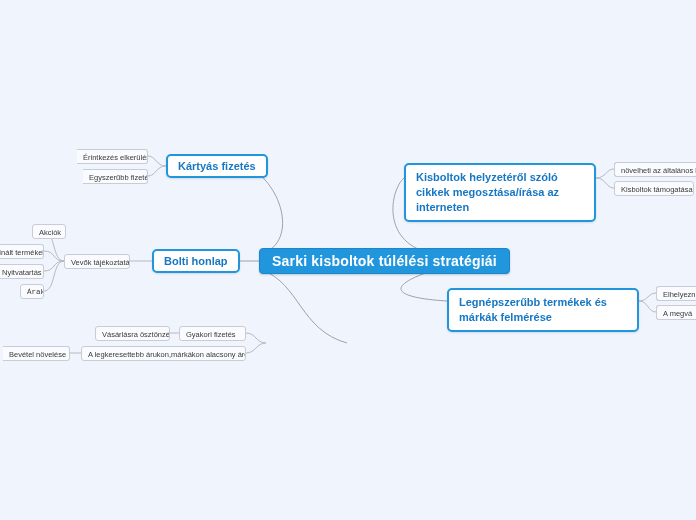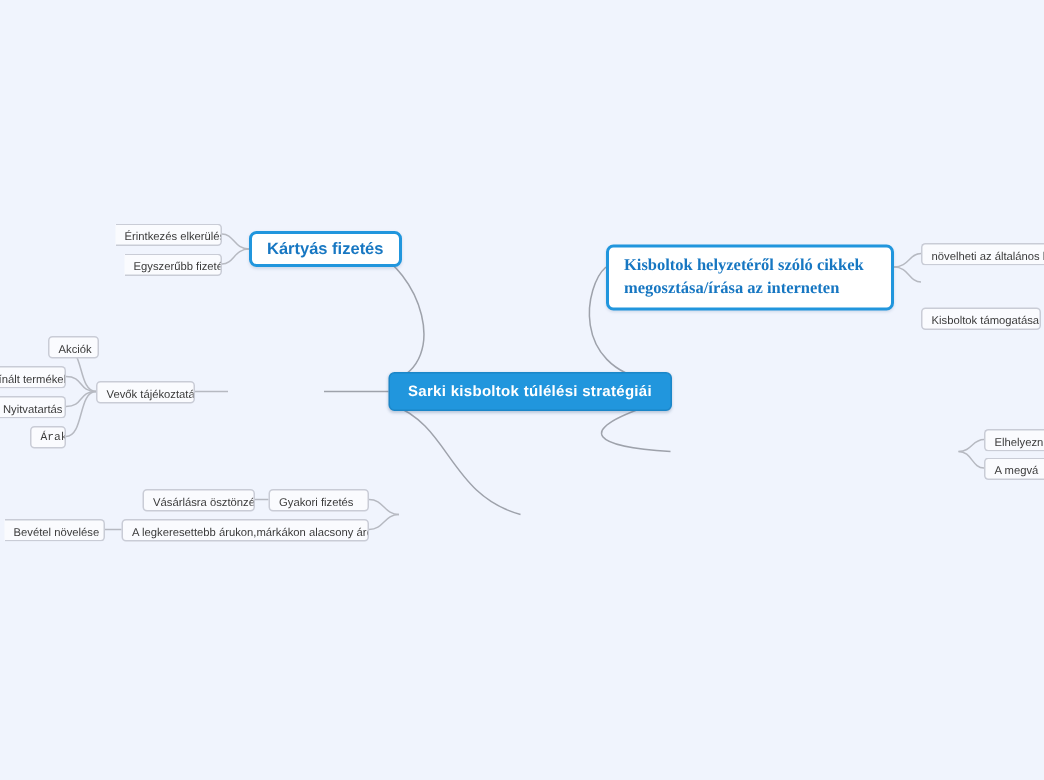--- a/index.html
+++ b/index.html
@@ -36,21 +36,21 @@
     display: flex;
     align-items: center;
   }
   
   .node-root {
     background: #2196dd;
     border: 1px solid #1b86c8;
     border-radius: 4px;
     color: #ffffff;
     font-weight: bold;
-    font-size: 10px;
+    font-size: 14px;
     letter-spacing: .2px;
     padding: 4px 12px;
     height: 26px;
     box-shadow: 0 1px 2px rgba(30,70,120,.25);
   }
   
   .node-l1 {
     background: #ffffff;
     border: 2px solid #2196dd;
     border-radius: 5px;
@@ -137,44 +137,46 @@
   </svg>
 
   <div class="node node-root" style="left:259px; top:248px;">Sarki  kisboltok túlélési stratégiái</div>
 
   <div class="node node-l1" style="left:166px; top:154px;">Kártyás fizetés</div>
 
   <div class="node node-sm clipped-left" style="left:77px; top:149px; width:71px;">Érintkezés elkerülése</div>
 
   <div class="node node-sm clipped-left" style="left:83px; top:169px; width:65px;">Egyszerűbb fizetés</div>
 
+  <div class="node node-l1" style="left:152px; top:249px;">Bolti honlap</div>
 
   <div class="node node-sm" style="left:64px; top:254px; width:66px;">Vevők tájékoztatása</div>
 
   <div class="node node-sm" style="left:32px; top:224px; width:34px;">Akciók</div>
 
   <div class="node node-sm clipped-left" style="left:-12px; top:244px; width:56px;">Kínált termékek</div>
 
   <div class="node node-sm clipped-left" style="left:-4px; top:264px; width:48px;">Nyitvatartás</div>
 
   <div class="node node-sm" style="left:20px; top:284px; width:24px;font-family:Liberation Mono, monospace;">Árak</div>
 
 
   <div class="node node-sm" style="left:179px; top:326px; width:67px;">Gyakori fizetés</div>
 
   <div class="node node-sm" style="left:95px; top:326px; width:75px;">Vásárlásra ösztönzés</div>
 
   <div class="node node-sm" style="left:81px; top:346px; width:165px;">A legkeresettebb árukon,márkákon alacsony áremelés</div>
 
   <div class="node node-sm clipped-left" style="left:3px; top:346px; width:67px;text-align:center;">Bevétel növelése</div>
 
-  <div class="node node-l1 multiline" style="left:404px; top:163px; width:192px;font-family:Liberation Serif, serif;">Kisboltok helyzetéről szóló cikkek megosztása/írása az interneten</div>
+  <div class="node node-l1 multiline" style="left:404px; top:163px; width:192px;">Kisboltok helyzetéről szóló cikkek megosztása/írása az interneten</div>
 
   <div class="node node-sm clipped" style="left:614px; top:162px; width:88px;">növelheti az általános kisb</div>
 
-  <div class="node node-sm" style="left:614px; top:181px; width:80px;margin-top:24px;">Kisboltok támogatása</div>
+  <div class="node node-sm" style="left:614px; top:181px; width:80px;">Kisboltok támogatása</div>
 
+  <div class="node node-l1 multiline" style="left:447px; top:288px; width:192px;">Legnépszerűbb termékek és márkák felmérése</div>
 
   <div class="node node-sm clipped" style="left:656px; top:286px; width:52px;">Elhelyezni</div>
 
   <div class="node node-sm clipped" style="left:656px; top:305px; width:52px;">A megvá</div>
 
 </div>
 
 </body></html>

